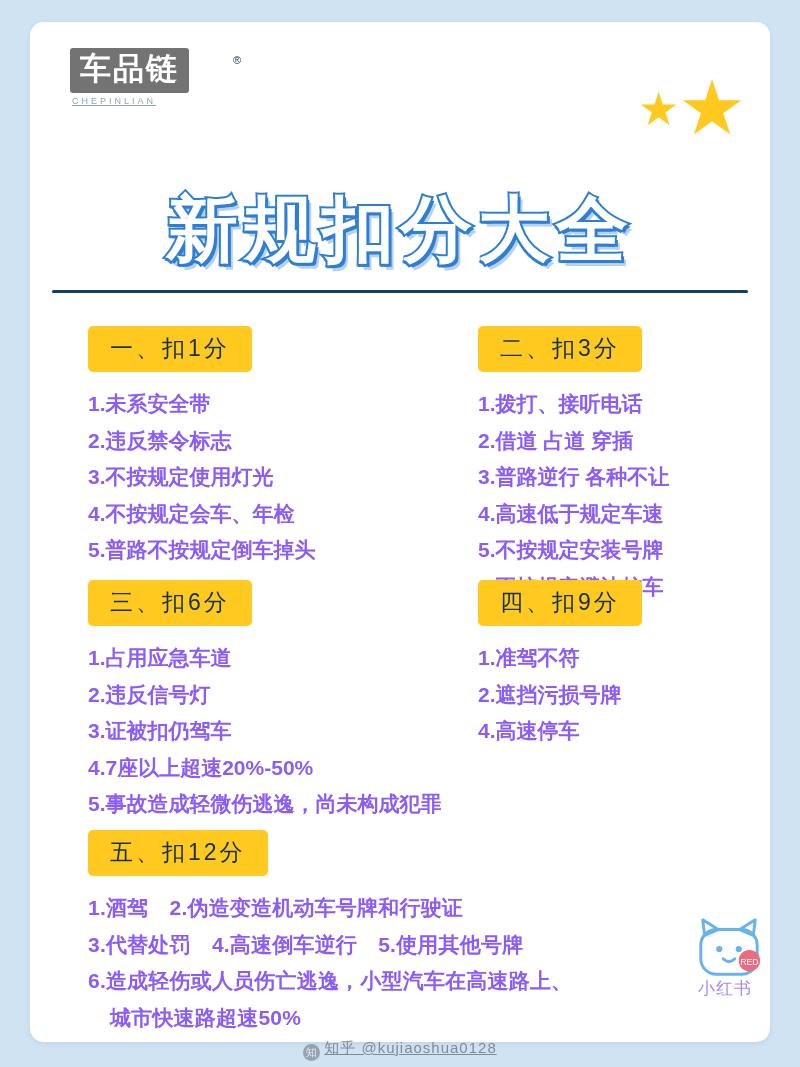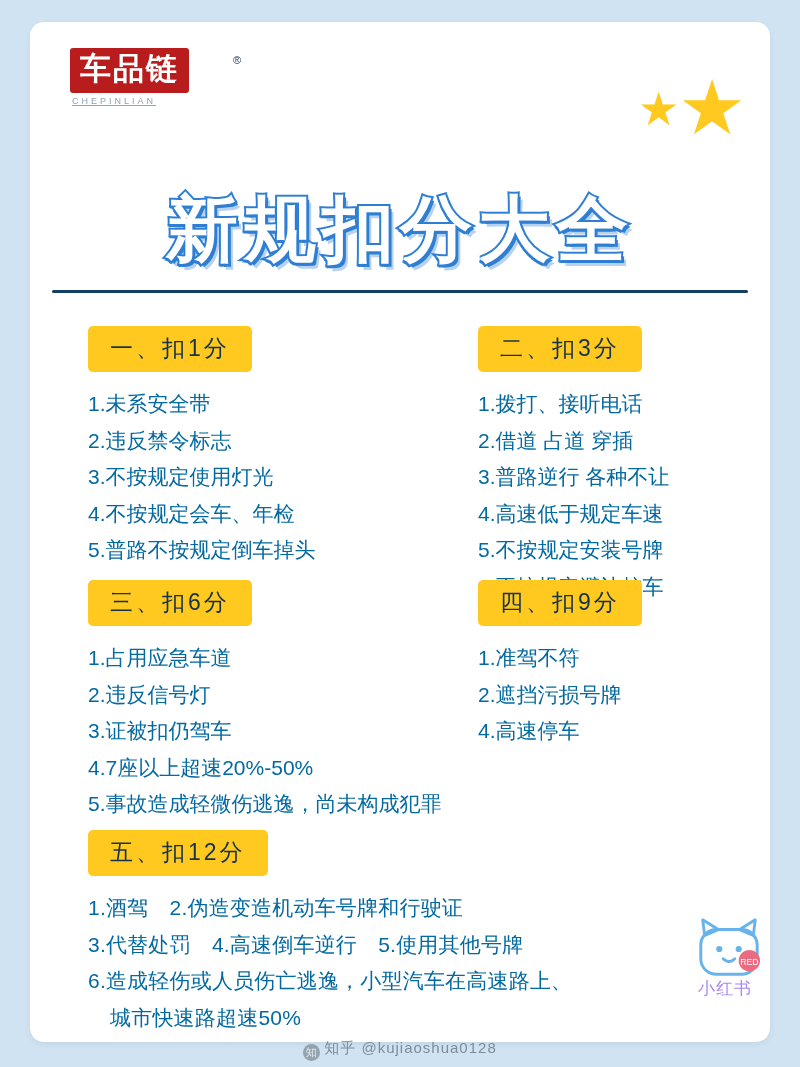--- a/index.html
+++ b/index.html
@@ -28,21 +28,21 @@
   
   .brand {
     position: absolute;
     left: 40px;
     top: 26px;
     width: 190px;
     height: 58px;
   }
   .brand-box {
     display: inline-block;
-    background: #b91c1c;
+    background: #737373;
     color: #ffffff;
     font-size: 31px;
     font-weight: bold;
     letter-spacing: 2px;
     padding: 5px 10px 7px 10px;
     border-radius: 3px;
     line-height: 1.05;
   }
   .brand-reg {
     position: absolute;
@@ -111,23 +111,24 @@
     padding: 7px 22px 8px 22px;
     border-radius: 5px;
   }
   .sec-list {
     margin: 14px 0 0 0;
     padding: 0;
     list-style: none;
   }
   .sec-list li {
     font-size: 21px;
-    color: #0369a1;
+    color: #8b5cf6;
     line-height: 1.74;
     white-space: nowrap;
+    font-weight: bold;
   }
   .sec-list li .indent { display: inline-block; padding-left: 22px; }
 
   #sec-1 { left: 58px; top: 304px; }
   #sec-2 { left: 448px; top: 304px; }
   #sec-3 { left: 58px; top: 558px; }
   #sec-4 { left: 448px; top: 558px; }
   #sec-5 { left: 58px; top: 808px; }
   #sec-5 .sec-list li { letter-spacing: 0.2px; }
 
@@ -152,20 +153,21 @@
   .wm-bottom {
     position: absolute;
     left: 0;
     bottom: 6px;
     width: 800px;
     text-align: center;
     font-size: 15px;
     color: #5f6b76;
     opacity: 0.72;
     letter-spacing: 1px;
+    text-decoration: underline;
   }
   .wm-bottom .wm-logo {
     display: inline-block;
     width: 17px;
     height: 17px;
     border-radius: 50%;
     background: #7f8b96;
     color: #e8eef3;
     font-size: 11px;
     line-height: 17px;

